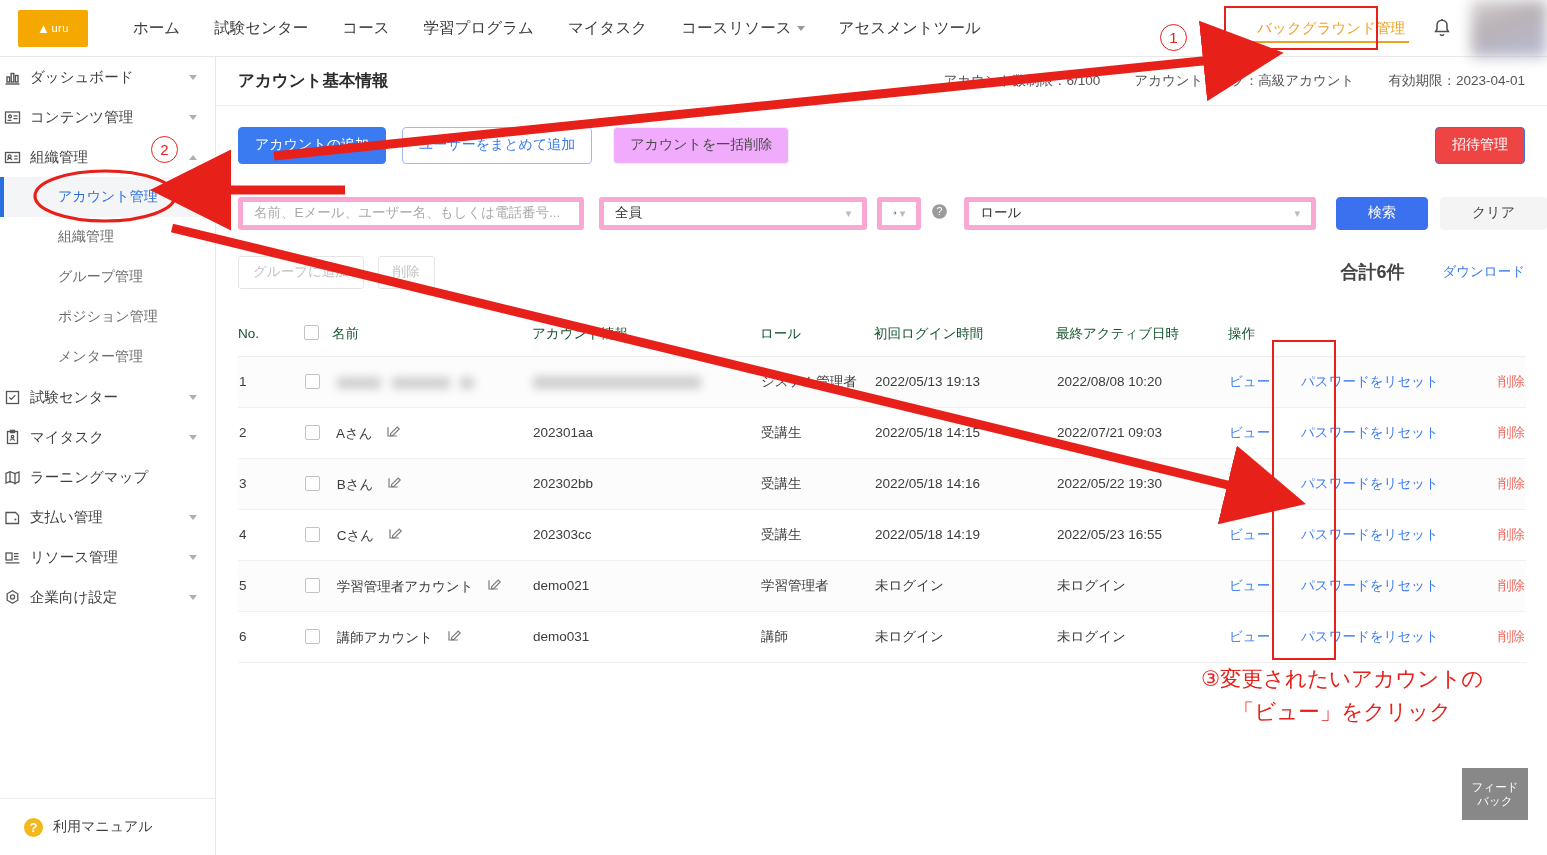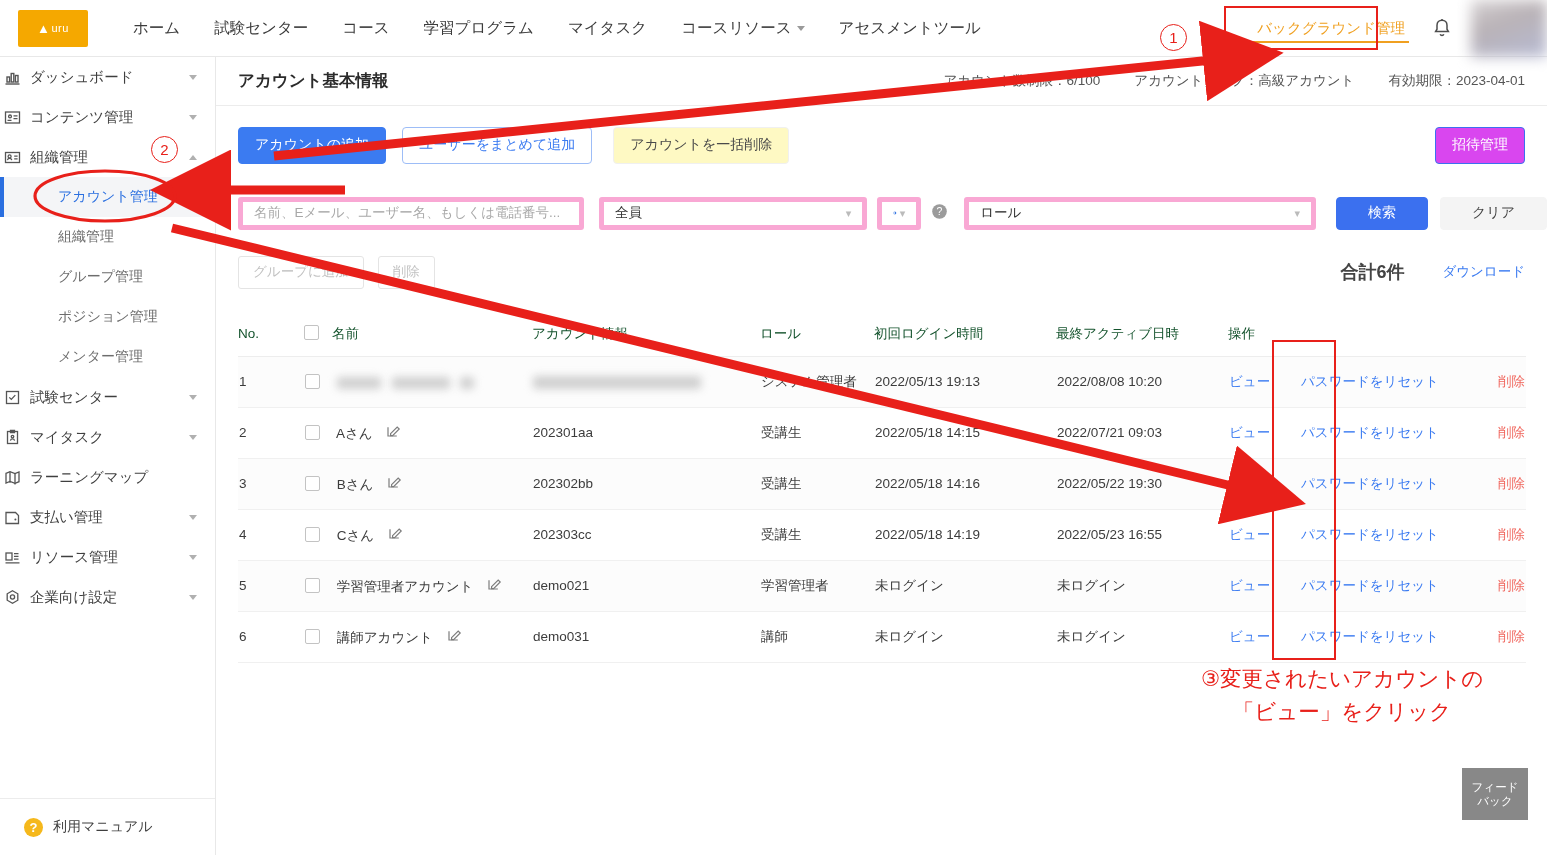--- a/index.html
+++ b/index.html
@@ -108,25 +108,25 @@
   #actionbar {
     position:absolute; left:216px; top:106px; width:1331px; height:78px;
     display:flex; align-items:center;
   }
   .btn {
     font-size:14px; border-radius:4px; padding:0 16px; height:37px;
     display:flex; align-items:center; cursor:pointer; white-space:nowrap;
   }
   .btn-primary { background:#3b7bf1; color:#fff; border:1px solid #3b7bf1; }
   .btn-ghost   { background:#fff; color:#3b7bf1; border:1px solid #9dbdf7; }
-  .btn-muted   { background:#fef9c3; color:#4a4a4a; border:1px solid #f0f0f0; }
+  .btn-muted   { background:#f0abfc; color:#4a4a4a; border:1px solid #f0f0f0; }
   #btn-add { margin-left:22px; }
   #btn-bulk-add { margin-left:16px; }
   #btn-bulk-del { margin-left:21px; }
-  #btn-invite { margin-left:auto; margin-right:22px; background:#d946ef; color:#fff; border:1px solid #3b70ef; }
+  #btn-invite { margin-left:auto; margin-right:22px; background:#ef4444; color:#fff; border:1px solid #3b70ef; }
 
   
   #filterbar {
     position:absolute; left:216px; top:184px; width:1331px; height:58px;
     display:flex; align-items:center;
   }
   .fld {
     height:33px; border:5px solid #f9a8d4; border-radius:3px; background:#fff;
     display:flex; align-items:center; padding:0 11px; font-size:13.5px; color:#333;
   }

